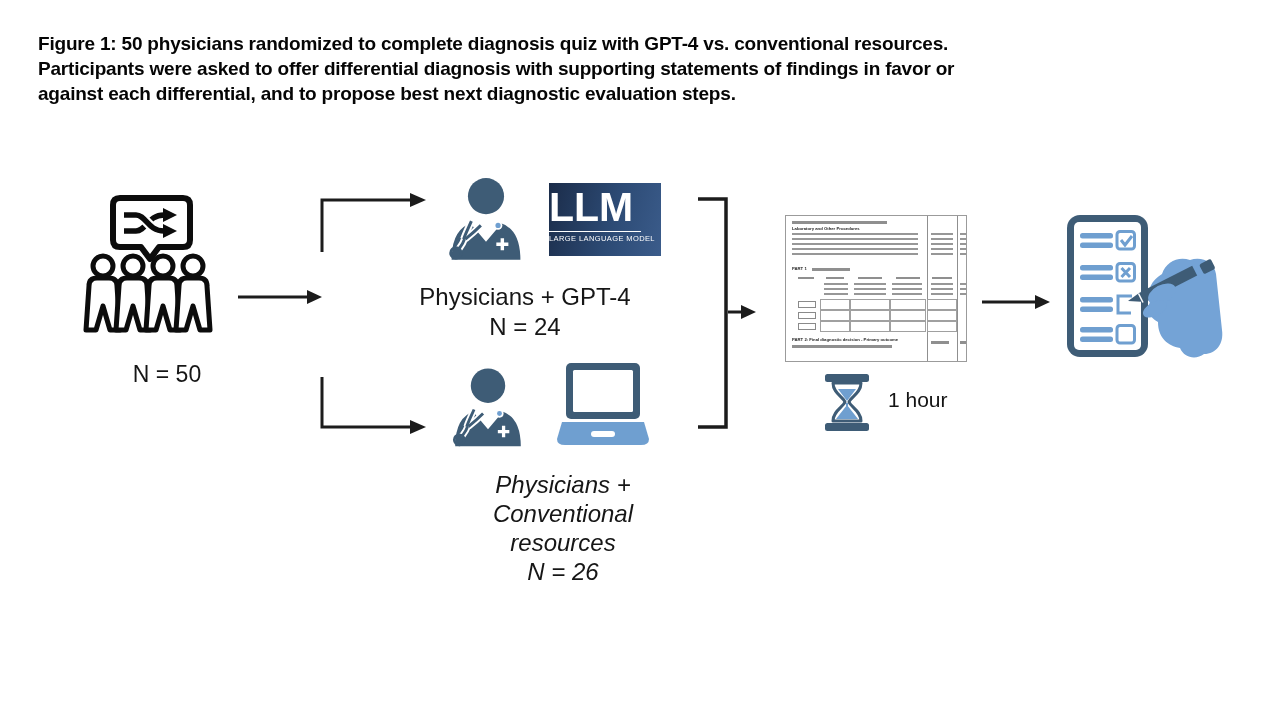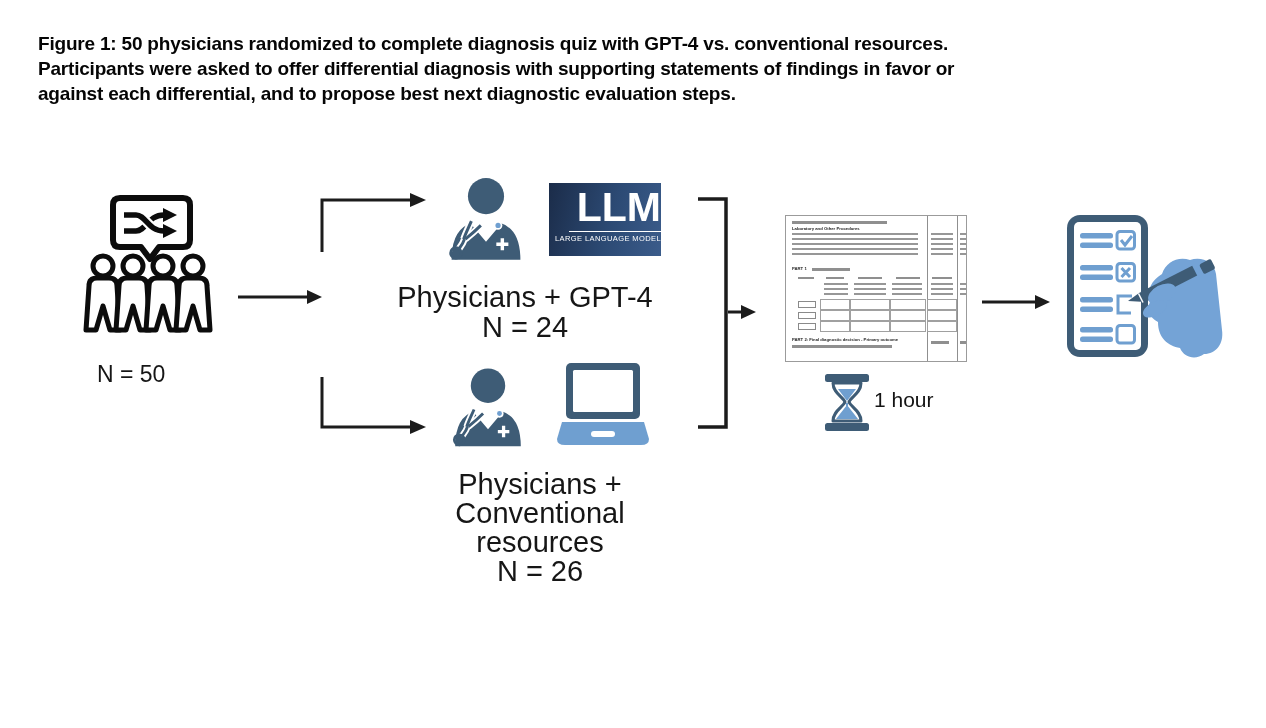--- a/index.html
+++ b/index.html
@@ -5,45 +5,45 @@
   :root{
     --slate:#3e5c76; --lightblue:#6f9fd0; --hand:#74a3d6;
     --navy1:#1b2c49; --navy2:#3b5c8b; --ink:#1c1c1c;
   }
   *{margin:0;padding:0;box-sizing:border-box}
   body{background:#fff;font-family:"Liberation Sans",sans-serif;}
   #canvas{position:relative;width:1266px;height:728px;background:#fff;overflow:hidden;}
   .abs{position:absolute;}
   .multiline{white-space:pre-line;}
   .figcap{font-weight:bold;font-size:19px;line-height:25px;color:#050505;letter-spacing:-0.2px;}
-  .caption{font-size:29px;line-height:29px;color:#161616;text-align:center;}
-  .nlabel{font-size:23px;color:#161616;}
+  .caption{font-size:24px;line-height:29px;color:#161616;text-align:center;}
+  .nlabel{font-size:23px;color:#161616;text-align:center;}
   .s-ink{stroke:var(--ink);fill:none;}
   .f-ink{fill:var(--ink);stroke:none;}
   .f-slate{fill:var(--slate);} .s-slate{stroke:var(--slate);fill:none;}
   .f-lb{fill:var(--lightblue);} .s-lb{stroke:var(--lightblue);fill:none;}
   .f-hand{fill:var(--hand);}
   .f-white{fill:#fff;} .s-white{stroke:#fff;fill:none;}
   .outline{stroke:#0c0c0c;fill:#fff;}
   
   .llm{background:linear-gradient(105deg,var(--navy1) 0%,#2c4a74 55%,var(--navy2) 100%);
-       color:#fff;display:flex;flex-direction:column;align-items:flex-end;}
+       color:#fff;display:flex;flex-direction:column;align-items:flex-start;}
   .llm-title{font-size:41px;font-weight:bold;line-height:46px;letter-spacing:0px;}
   .llm-divider{width:92px;height:1px;background:#fff;margin:1px 0 2px 0;}
   .llm-sub{font-size:7.5px;letter-spacing:0.4px;}
   
   .doc{background:#fff;border:1px solid #9b9b9b;}
   .sk{position:absolute;background:#8f8f8f;}
   .skp{position:absolute;background-image:repeating-linear-gradient(#979797 0 2px,transparent 2px 5px);}
   .tiny{position:absolute;font-size:9px;font-weight:bold;color:#1d1d1d;white-space:nowrap;
         transform:scale(0.47);transform-origin:0 0;width:220%;}
   .vrule{position:absolute;width:1px;background:#8f8f8f;top:0;height:100%;}
   .cellbx{position:absolute;border:1px solid #8a8a8a;background:#fff;}
   .cell{position:absolute;border:0.5px solid #a0a0a0;}
-  .hour{font-size:21px;color:#141414;}
+  .hour{font-size:21px;color:#141414;margin-left:14px;}
 </style>
 </head>
 <body>
 
 <div id="canvas">
 
   <div class="abs figcap multiline" style="left:38px;top:31px;width:1190px;">Figure 1: 50 physicians randomized to complete diagnosis quiz with GPT-4 vs. conventional resources.
 Participants were asked to offer differential diagnosis with supporting statements of findings in favor or
 against each differential, and to propose best next diagnostic evaluation steps.</div>
 
@@ -132,21 +132,21 @@
       <use href="#physician"></use>
     </svg>
 
   <svg class="abs" style="left:553px;top:360px" width="100" height="90" viewBox="0 0 100 90">
     <rect x="13" y="3" width="74" height="56" rx="5" class="f-slate"></rect>
     <rect x="20" y="10" width="60" height="42" rx="1.5" class="f-white"></rect>
     <path d="M9,62 H91 L96,79 Q96,85 88,85 H12 Q4,85 4,79 Z" class="f-lb"></path>
     <rect x="38" y="71" width="24" height="6" rx="3" class="f-white"></rect>
   </svg>
 
-  <div class="abs caption multiline" style="left:400px;top:470px;width:280px;">Physicians + Conventional
+  <div class="abs caption multiline" style="left:423px;top:470px;width:280px;font-style:italic;">Physicians + Conventional
 resources
 N = 26</div>
 
   <div class="abs doc" style="left:785px;top:215px;width:182px;height:147px;">
     <div class="vrule" style="left:141px"></div>
     <div class="vrule" style="left:171px"></div>
     <div class="sk" style="left:6px;top:5px;width:95px;height:2.5px"></div>
     <div class="tiny" style="left:6px;top:10px">Laboratory and Other Procedures</div>
     <div class="skp" style="left:6px;top:17px;width:126px;height:24px"></div>
     <div class="skp" style="left:145px;top:17px;width:22px;height:24px"></div>

